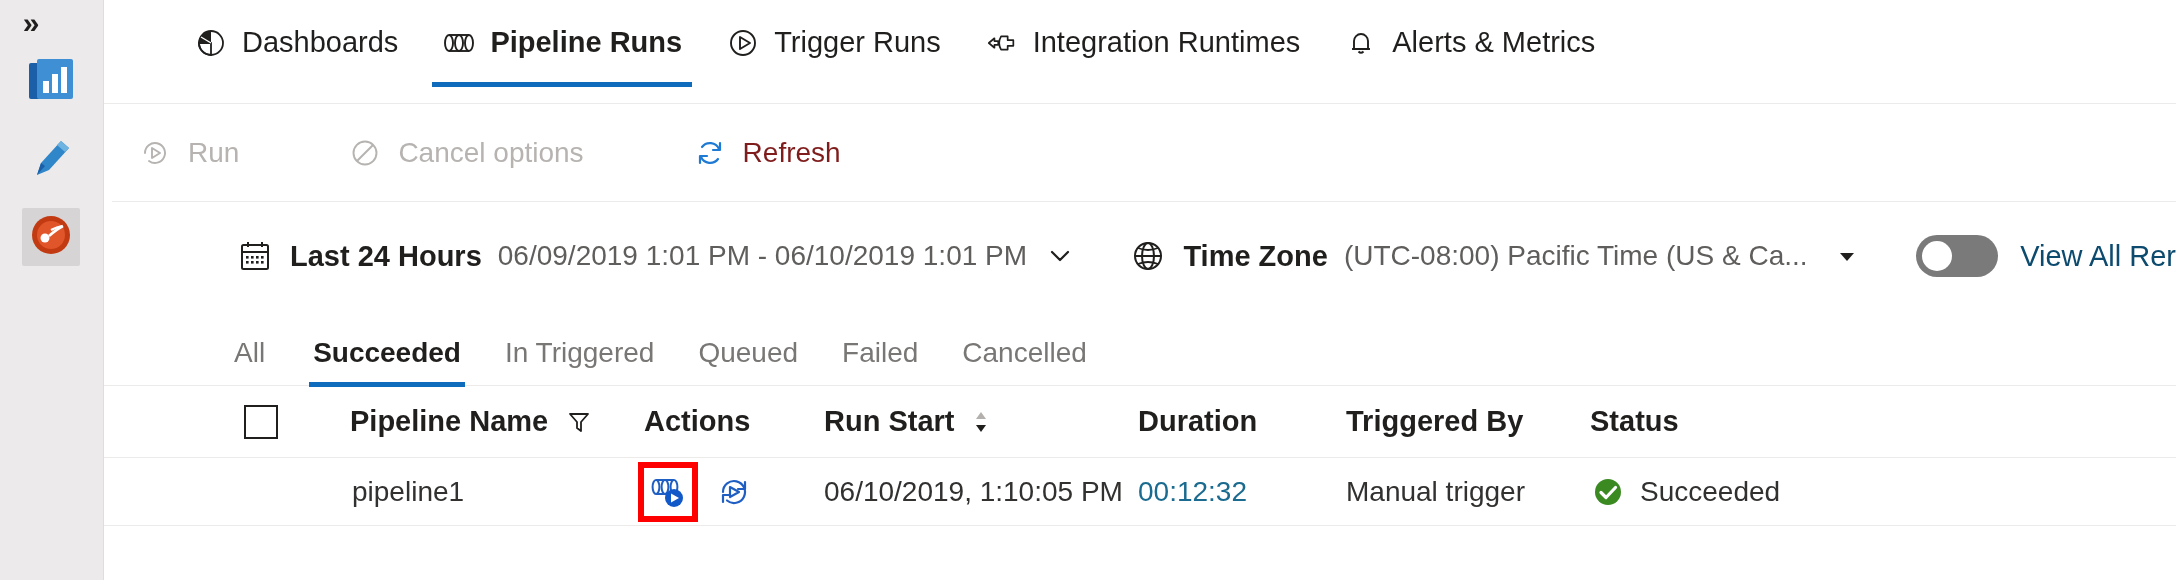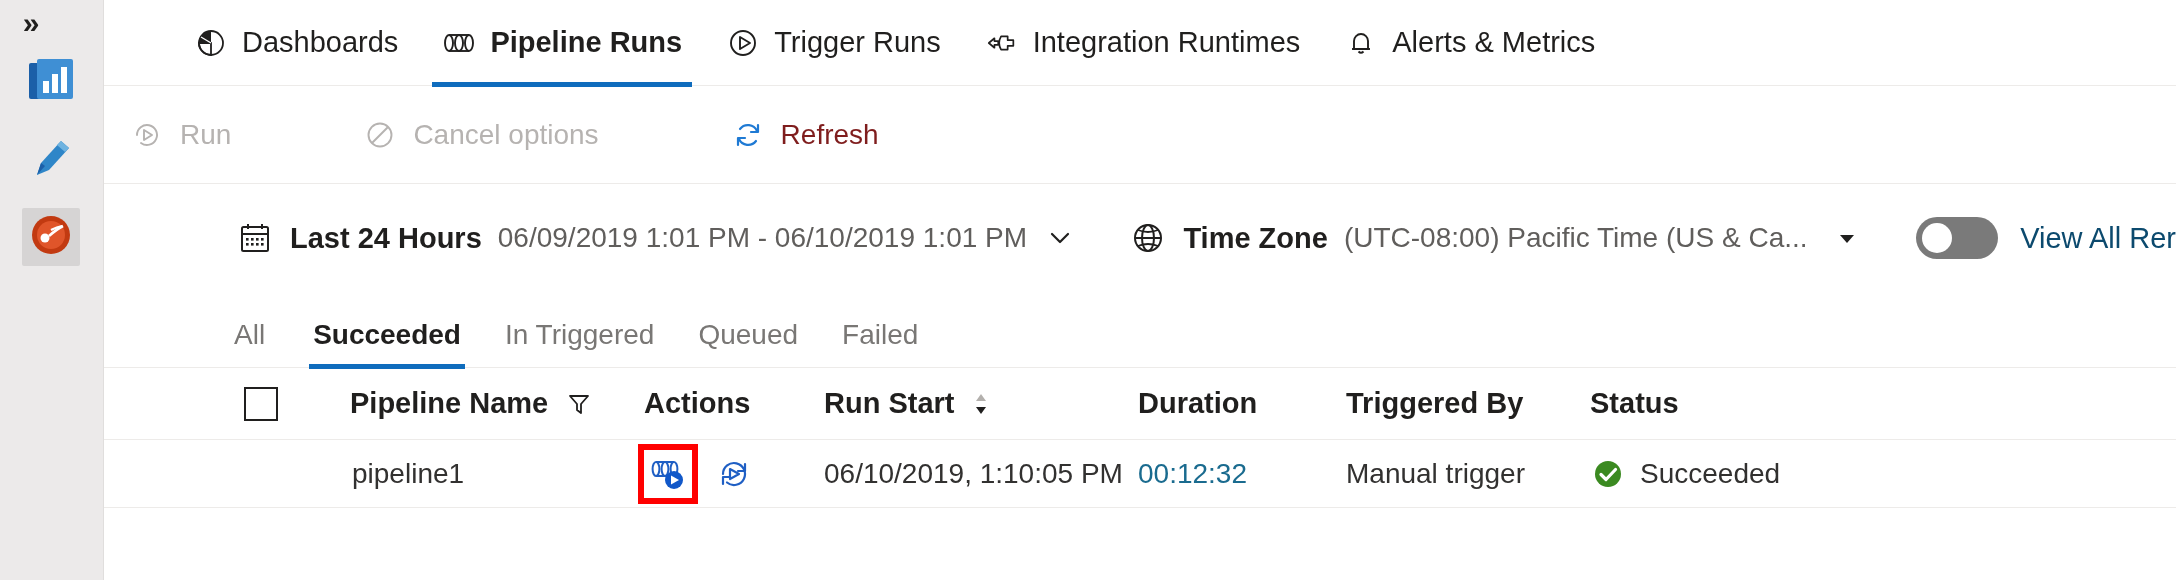--- a/index.html
+++ b/index.html
@@ -62,21 +62,21 @@
   
   .main {
     flex: 1 1 auto;
     min-width: 0;
     position: relative;
     background: #fff;
   }
 
   
   .navbar {
-    height: 86px;
+    height: 104px;
     display: flex;
     align-items: flex-start;
     padding-left: 68px;
     border-bottom: 1px solid #edebe9;
     position: relative;
   }
   .nav-tab {
     display: flex;
     align-items: center;
     gap: 14px;
@@ -104,21 +104,22 @@
     height: 5px;
     background: #0f6cbd;
   }
 
   
   .cmdbar {
     height: 98px;
     display: flex;
     align-items: center;
     border-bottom: 1px solid #edebe9;
-    gap: 24px;
+    gap: 1px;
+    margin-left: 8px;
   }
   .cmd-btn {
     display: flex;
     align-items: center;
     gap: 16px;
     padding: 0 26px;
     height: 64px;
     font-size: 28px;
     color: #7f1d1d;
     cursor: pointer;
@@ -438,20 +439,21 @@
       </div>
       <span class="toggle-label">View All Rer</span>
     </div>
 
     <div class="statusbar">
       <div class="st-tab">All</div>
       <div class="st-tab active">Succeeded</div>
       <div class="st-tab">In Triggered</div>
       <div class="st-tab">Queued</div>
       <div class="st-tab">Failed</div>
+      <div class="st-tab">Cancelled</div>
     </div>
 
     <div class="table">
 
       <div class="trow head">
         <div class="c-check">
           <div class="checkbox"></div>
         </div>
         <div class="c-name">
           <span>Pipeline Name</span>

